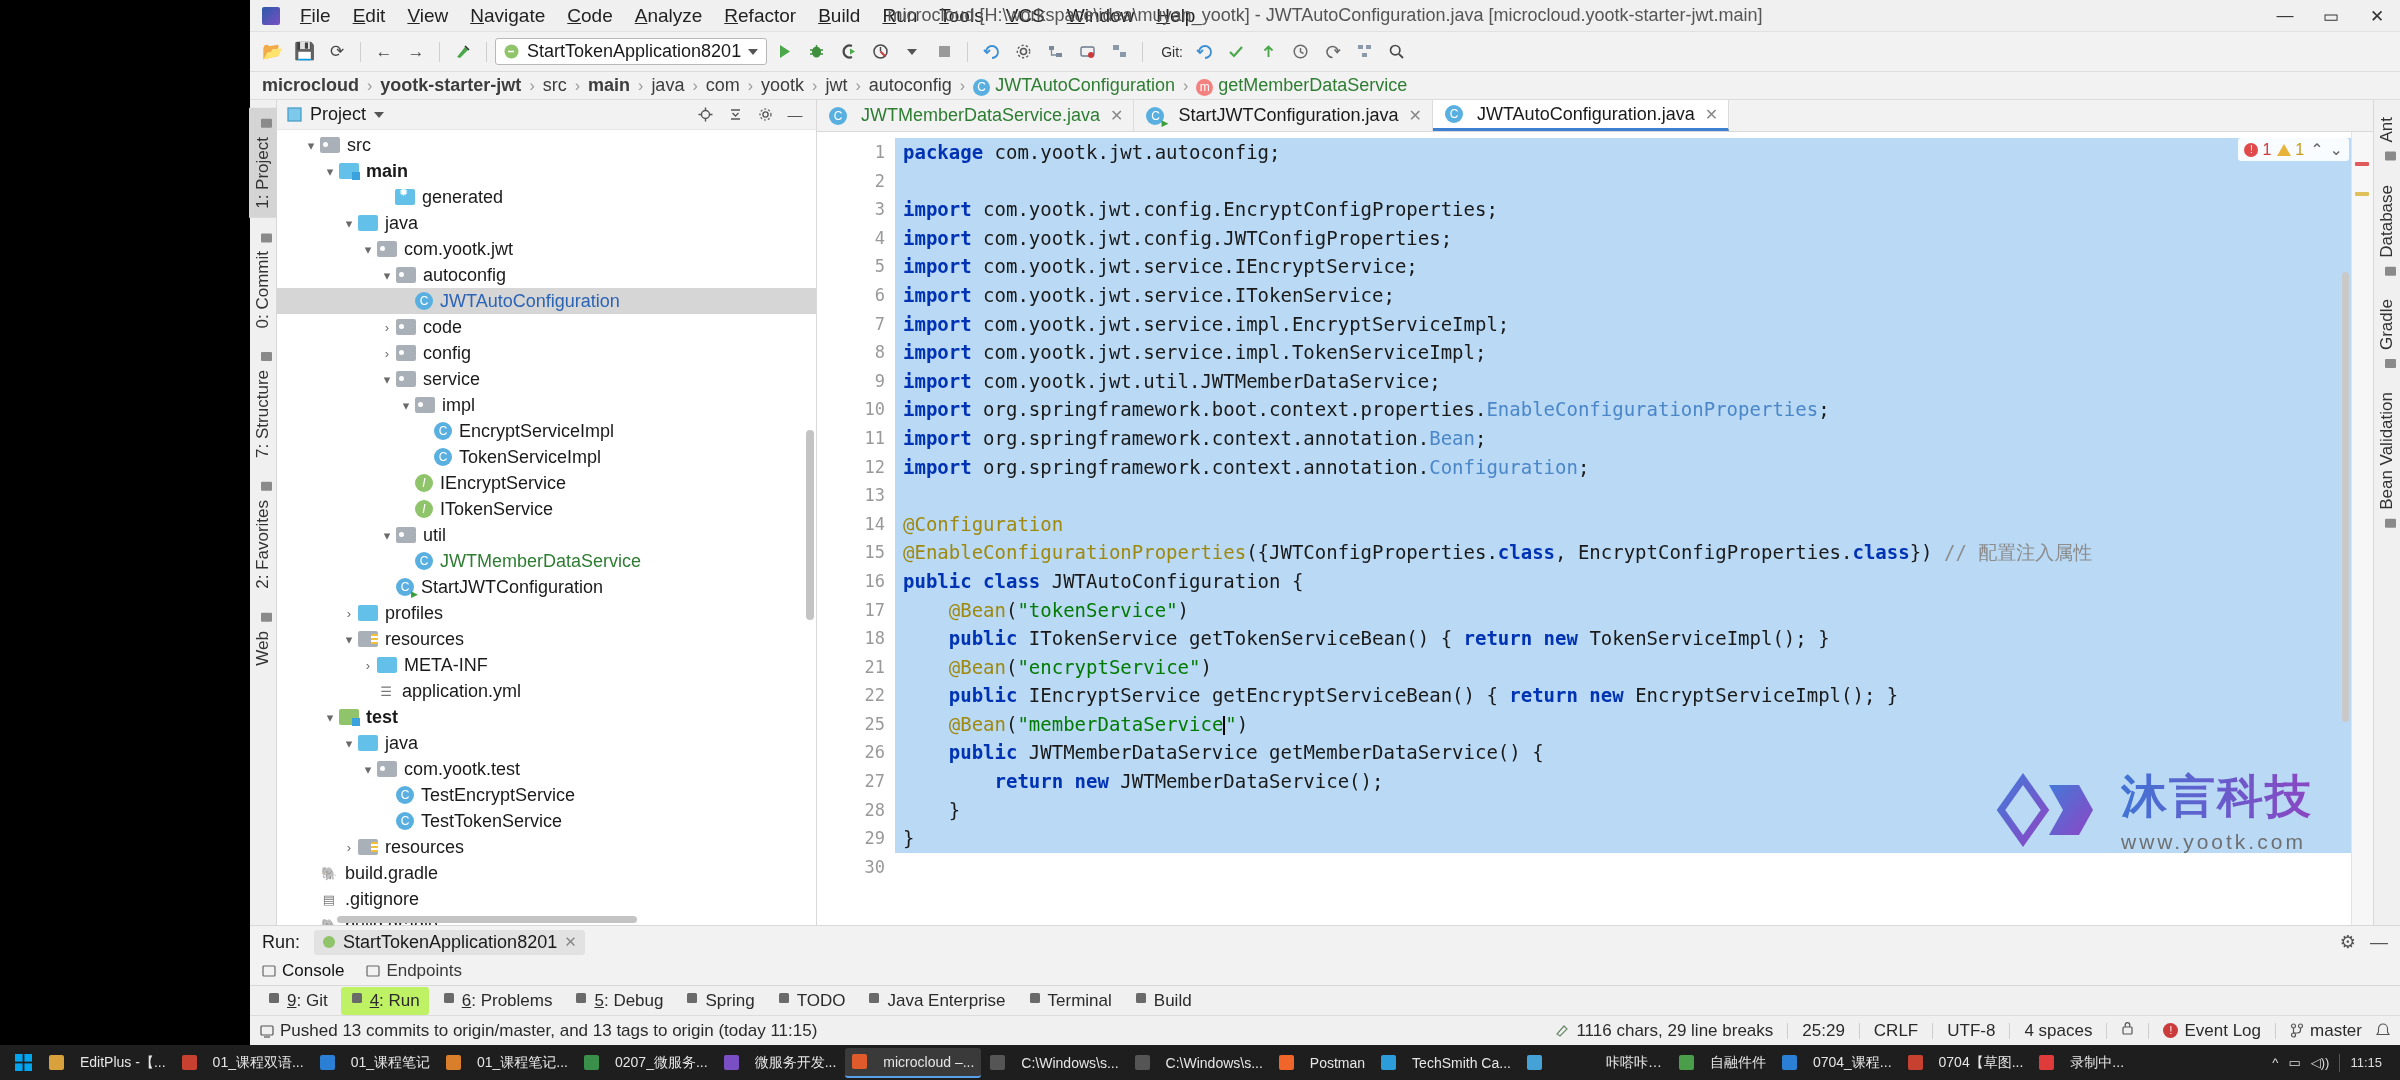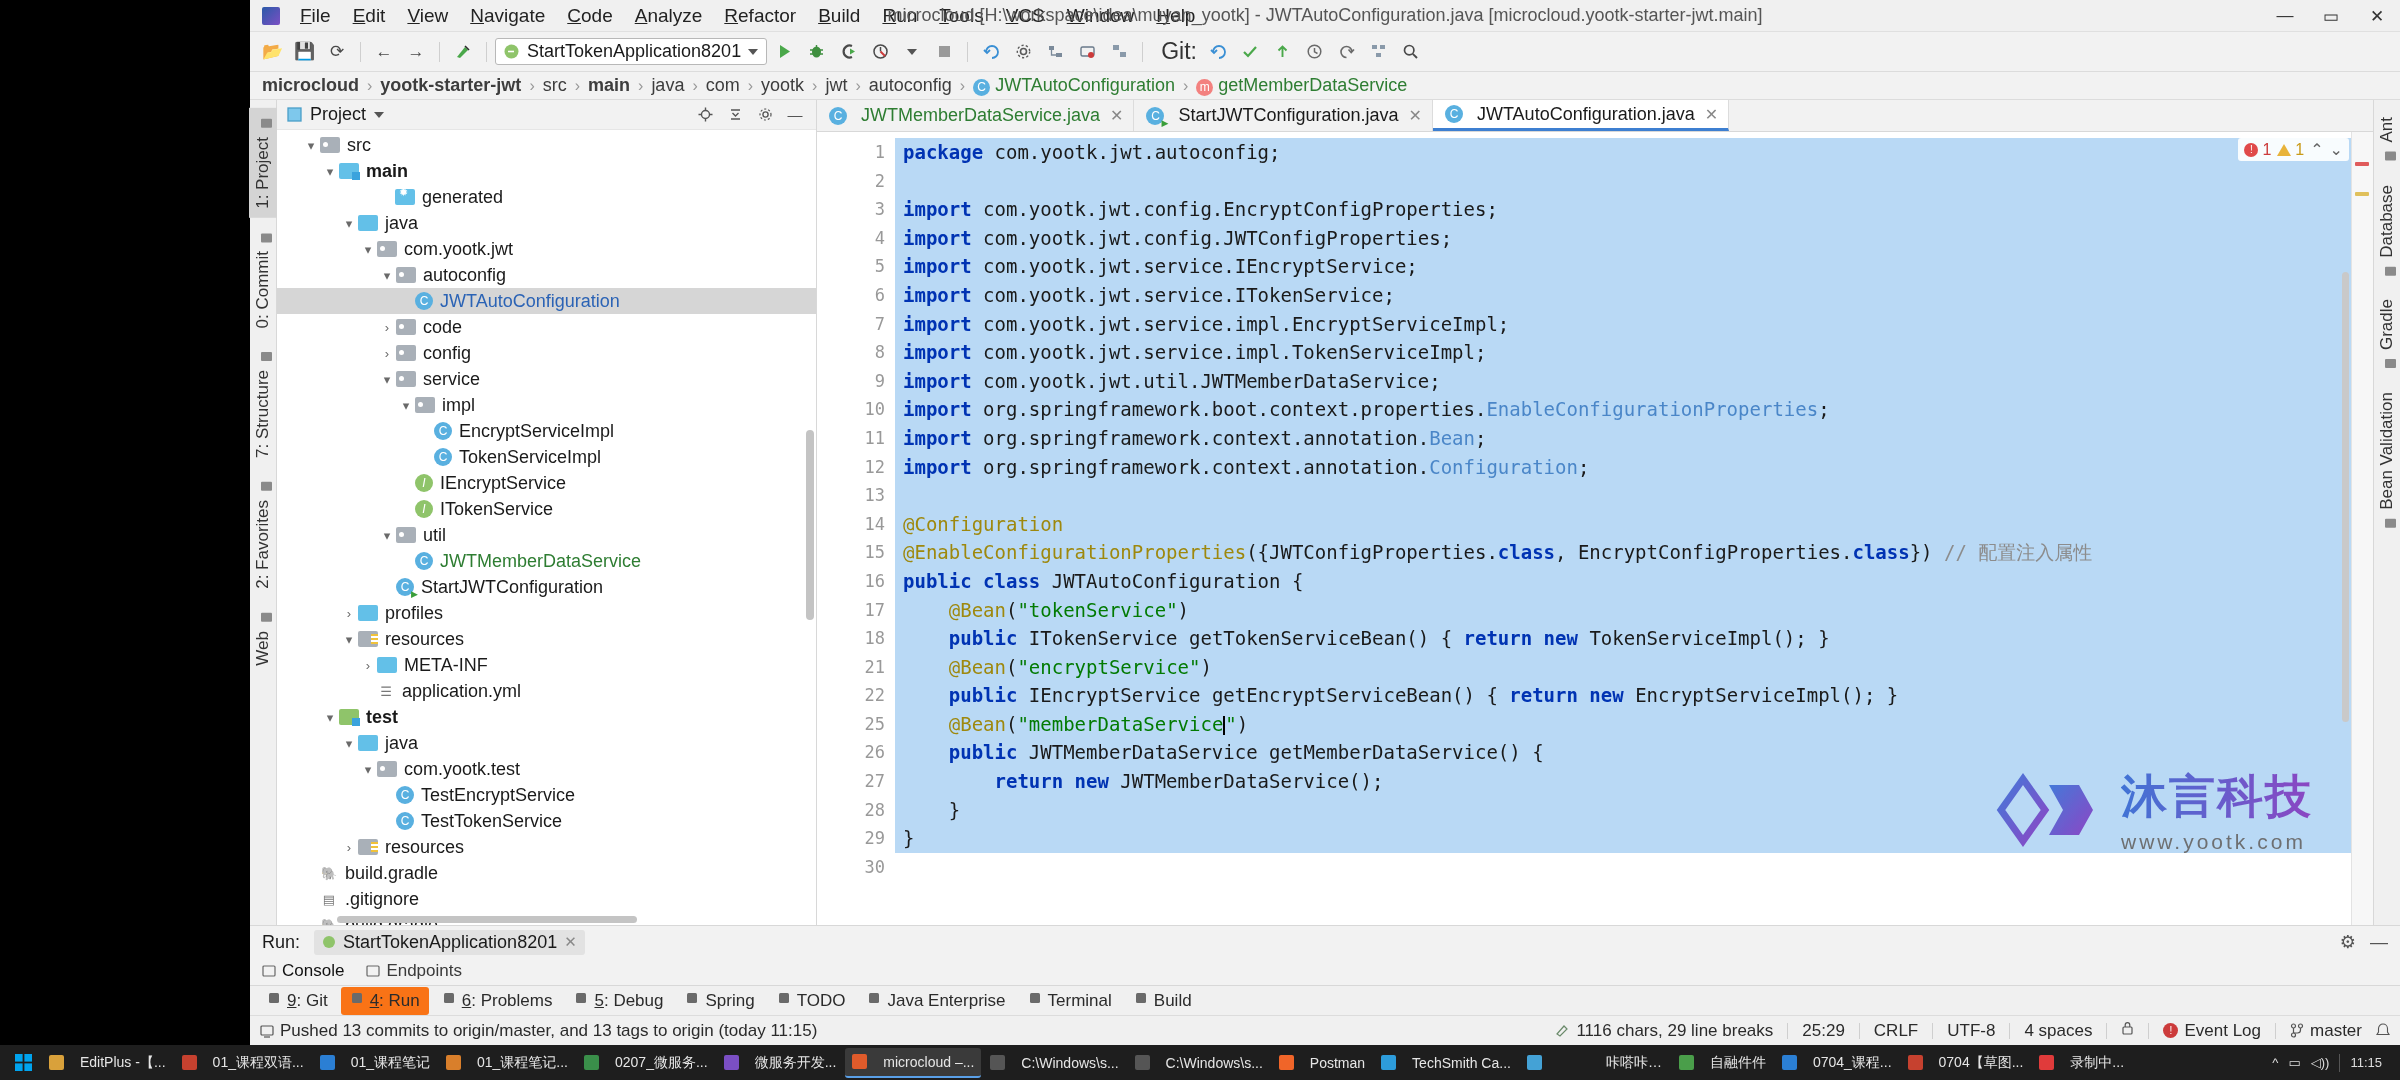--- a/index.html
+++ b/index.html
@@ -30,21 +30,21 @@
   .toolbar { height:40px; background:#f2f2f2; display:flex; align-items:center; padding:0 8px;
              border-bottom:1px solid #dcdcdc; flex:none; gap:2px; }
   .tb-ico { width:30px; height:28px; display:flex; align-items:center; justify-content:center;
             border-radius:3px; font-size:17px; color:#4a4a4a; }
   .tb-sep { width:1px; height:20px; background:#cfcfcf; margin:0 6px; }
   .runcfg { display:flex; align-items:center; gap:7px; height:27px; padding:0 8px 0 7px;
             border:1px solid #b8b8b8; border-radius:3px; background:#fff; min-width:225px; }
   .runcfg .lbl { font-size:18px; color:#1a1a1a; white-space:nowrap; flex:1; }
   .caret { width:0;height:0;border-left:5px solid transparent;border-right:5px solid transparent;
            border-top:6px solid #555; }
-  .git-lbl { font-size:23px; color:#333; margin:0 5px 0 10px; }
+  .git-lbl { font-size:14px; color:#333; margin:0 5px 0 10px; }
 
   
   .crumbbar { height:28px; background:#f2f2f2; display:flex; align-items:center; padding:0 10px;
               border-bottom:1px solid #dcdcdc; flex:none; font-size:18px; }
   .crumb { color:#2b2b2b; white-space:nowrap; padding:0 2px; }
   .crumb.bold { font-weight:bold; }
   .crumb.green { color:#2e7d32; }
   .crumb.plain { color:#3d3d3d; }
   .crumb-sep { color:#999; margin:0 6px; font-size:16px; }
   .crumb-badge { display:inline-flex; align-items:center; justify-content:center; width:17px;height:17px;
@@ -163,21 +163,21 @@
   .run-sub { height:26px; display:flex; align-items:center; padding:0 12px; gap:22px; font-size:17px;
              color:#3a3a3a; }
   .run-sub .it { display:flex; align-items:center; gap:6px; }
   .run-sub .it.on { color:#111; }
 
   
   .toolbar-bottom { height:30px; background:#f0f0f0; border-top:1px solid #d8d8d8; flex:none;
                     display:flex; align-items:center; padding:0 8px; font-size:17px; gap:4px; }
   .btw { display:flex; align-items:flex-start; gap:6px; padding:4px 9px; border-radius:3px; color:#2b2b2b;
          white-space:nowrap; }
-  .btw.active { background:#f97316; }
+  .btw.active { background:#bef264; }
   .btw u { text-decoration:underline; }
 
   
   .statusbar { height:30px; background:#f0f0f0; border-top:1px solid #dcdcdc; flex:none;
                display:flex; align-items:center; padding:0 10px; font-size:17px; color:#2b2b2b; gap:14px; }
   .statusbar .spacer { flex:1; }
   .sb-i { display:flex; align-items:center; gap:6px; white-space:nowrap; }
   .sb-sep { width:1px;height:16px;background:#cfcfcf; }
 
   

